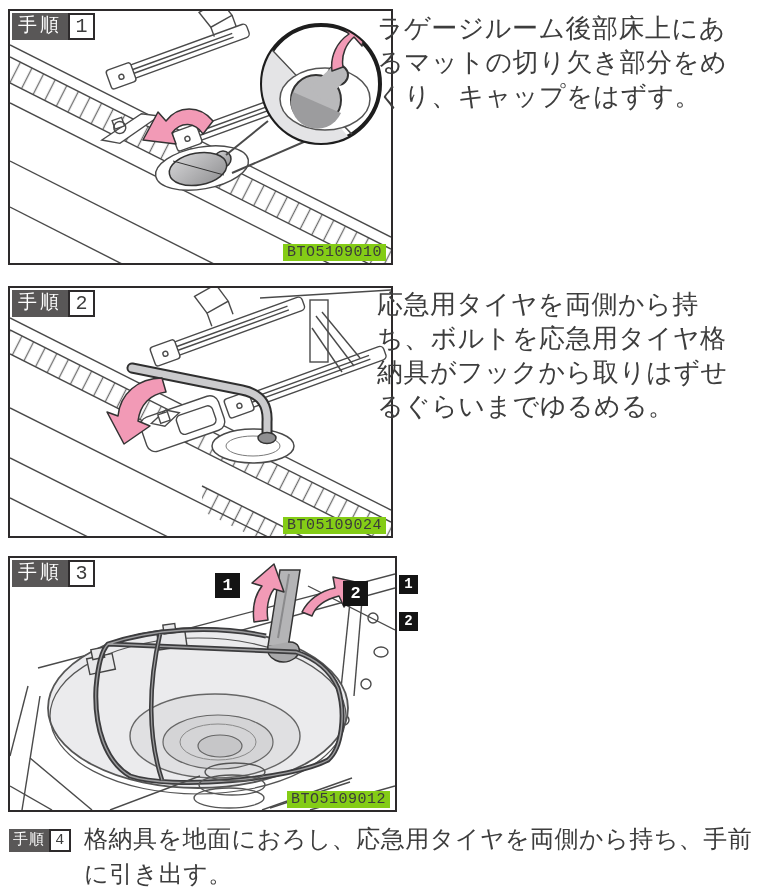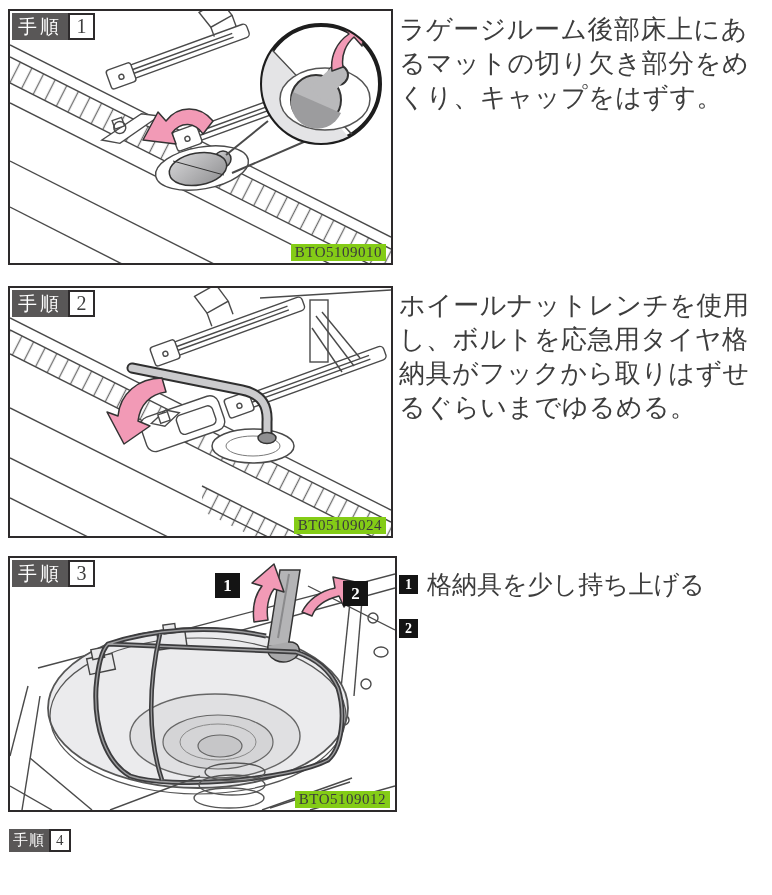--- a/index.html
+++ b/index.html
@@ -1,18 +1,18 @@
 <!DOCTYPE html>
 <html><head>
 <meta charset="utf-8">
 <style>
   html,body { margin:0; padding:0; background:#fff; }
   .page {
     position:relative; width:772px; height:895px; background:#ffffff;
-    font-family:Liberation Serif, serif;
+    font-family:Liberation Mono, monospace;
     color:#3d3d3d; overflow:hidden;
   }
   
   .panel {
     position:absolute; box-sizing:border-box;
     border:2px solid #2d2a2b; background:#fff;
   }
   #panel1 { left:8px;  top:9px;   width:385px; height:256px; }
   #panel2 { left:8px;  top:286px; width:385px; height:252px; }
   #panel3 { left:8px;  top:556px; width:389px; height:256px; }
@@ -35,21 +35,21 @@
   
   .callout {
     position:absolute; width:25px; height:25px; background:#141414; color:#fff;
     font-size:17px; font-weight:bold; line-height:25px; text-align:center; z-index:6;
   }
   #callout1 { left:205px; top:15px; }
   #callout2 { left:333px; top:23px; }
 
   
   .step-text {
-    position:absolute; left:399px; width:370px; margin:0;
+    position:absolute; left:377px; width:370px; margin:0;
     font-size:26px; line-height:34px; letter-spacing:0.5px; color:#3d3d3d;
   }
   #text1 { top:13px; }
   #text2 { top:289px; }
   #text3-block { position:absolute; left:399px; top:557px; width:370px; }
   #text3-block p { margin:0; font-size:26px; line-height:34px; letter-spacing:0.5px; }
   .substep { display:flex; align-items:flex-start; margin-top:11px; font-size:25px; line-height:33px; }
   .substep .marker {
     flex:0 0 auto; width:19px; height:19px; background:#141414; color:#fff;
     font-size:14px; font-weight:bold; line-height:19px; text-align:center;
@@ -224,21 +224,21 @@
       <g fill="none">
         <path d="M122,80 L232,102 C252,106 258,118 257,134 L257,146" stroke="#2f2f2f" stroke-width="11" stroke-linecap="round"></path>
         <path d="M122,80 L232,102 C252,106 258,118 257,134 L257,146" stroke="#cbcbcd" stroke-width="7" stroke-linecap="round"></path>
         <ellipse cx="257" cy="150" rx="9" ry="5.5" fill="#8f8f91" stroke="#333" stroke-width="1.5"></ellipse>
       </g>
 
       <path d="M152,90 C128,90 110,106 108,128 L97,124 L114,156 L140,138 L128,133 C130,117 140,106 156,104 Z" fill="#f29ab6" stroke="#333" stroke-width="1.5" stroke-linejoin="round"></path>
     </svg>
     <span class="img-code">BT05109024</span>
   </figure>
-  <p class="step-text" id="text2">ホイールナットレンチを使用し、ボルトを応急用タイヤ格納具がフックから取りはずせるぐらいまでゆるめる。</p>
+  <p class="step-text" id="text2">応急用タイヤを両側から持ち、ボルトを応急用タイヤ格納具がフックから取りはずせるぐらいまでゆるめる。</p>
 
   <figure class="panel" id="panel3" style="margin:0;">
     <div class="step-tag">
       <span class="tag-label">手順</span>
       <span class="tag-num">3</span>
     </div>
     <svg width="385" height="252" viewBox="0 0 385 252">
       <g stroke="#4a4a4a" stroke-width="1.4" fill="none">
 
         <line x1="28" y1="110" x2="385" y2="16"></line>
@@ -296,27 +296,27 @@
       <path d="M244,64 C242,49 245,37 252,28 L242,25 L264,6 L274,34 L264,31 C258,39 256,51 258,62 Z" fill="#f29ab6" stroke="#333" stroke-width="1.5" stroke-linejoin="round"></path>
       <path d="M292,54 C298,42 310,33 325,30 L323,19 L350,25 L334,49 L329,38 C317,41 306,47 302,58 Z" fill="#f29ab6" stroke="#333" stroke-width="1.5" stroke-linejoin="round"></path>
     </svg>
     <span class="callout" id="callout1">1</span>
     <span class="callout" id="callout2">2</span>
     <span class="img-code">BTO5109012</span>
   </figure>
   <div id="text3-block">
     <div class="substep">
       <span class="marker">1</span>
-      <span>格納具を少し持ち上げる</span>
     </div>
     <div class="substep">
       <span class="marker">2</span>
     </div>
   </div>
 
   <div id="step4">
     <span class="step-tag4">
       <span class="tag4-label">手順</span>
       <span class="tag4-num">4</span>
     </span>
+    <p>格納具を地面におろし、応急用タイヤを両側から持ち、手前に引き出す。</p>
   </div>
 
 </div>
 
 </body></html>

